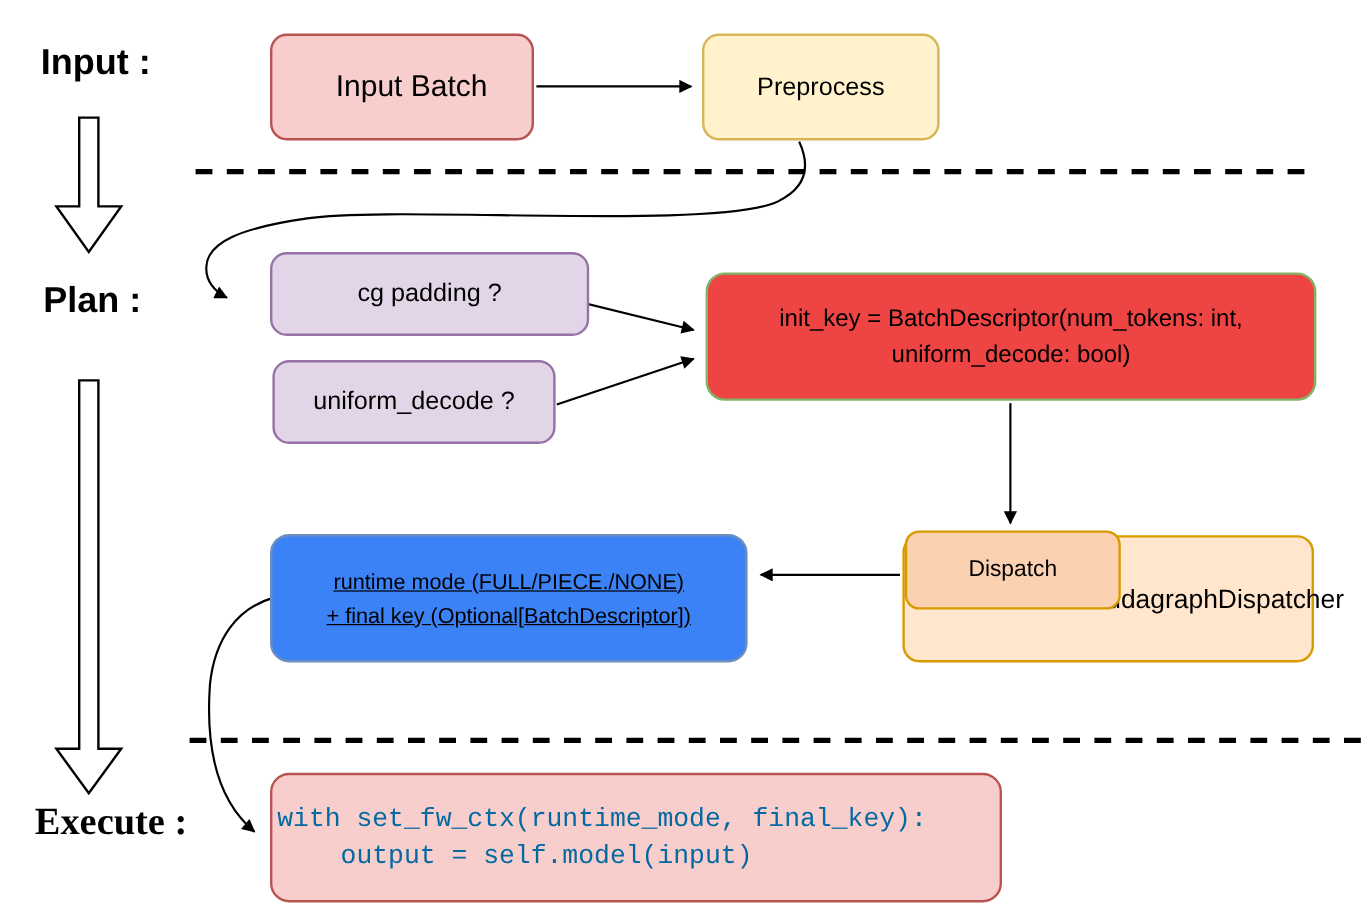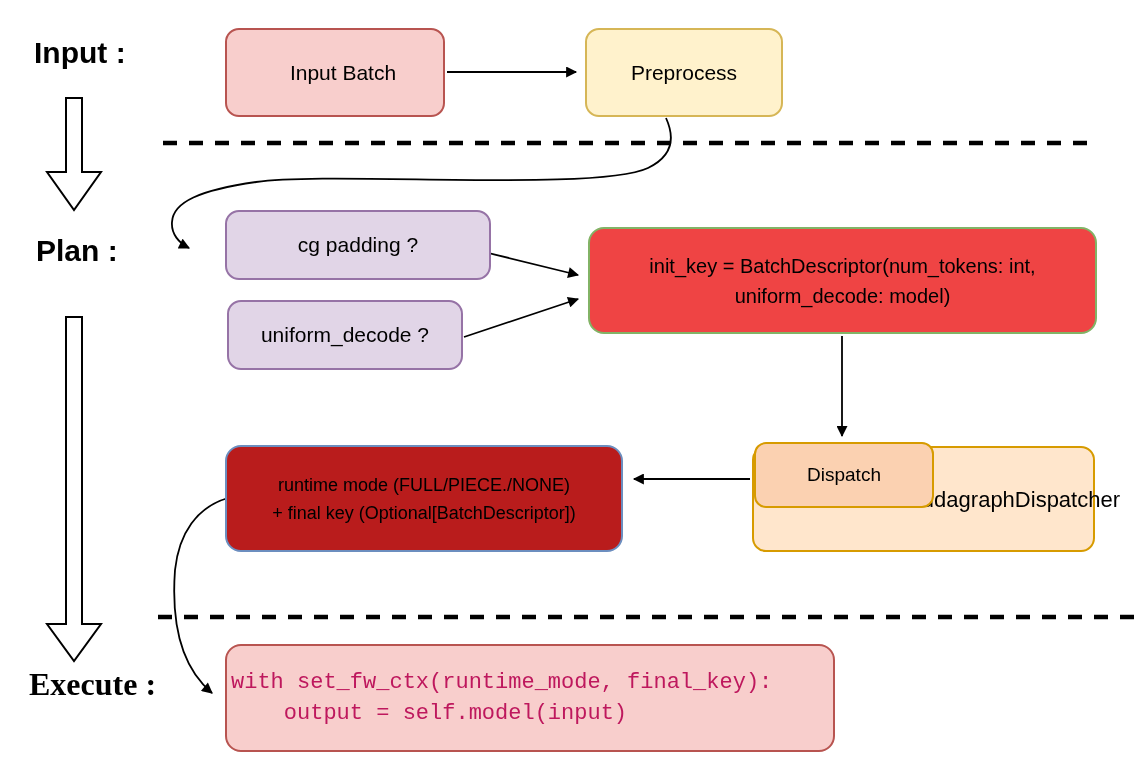--- a/index.html
+++ b/index.html
@@ -23,21 +23,21 @@
     position:absolute;
     box-sizing:border-box;
     display:flex;flex-direction:column;
     align-items:center;justify-content:center;
     text-align:center;color:#000;
   }
   .node span{display:block;}
   .n-input-batch{
     left:225px;top:28px;width:220px;height:89px;
     background:#f8cecc;border:2px solid #b85450;border-radius:14px;
-    font-size:21px;
+    font-size:25px;
     padding-left:16px;
   }
   .n-preprocess{
     left:585px;top:28px;width:198px;height:89px;
     background:#fff2cc;border:2px solid #d6b656;border-radius:14px;
     font-size:21px;
     text-align:center;
   }
   .n-cg-padding{
     left:225px;top:210px;width:266px;height:70px;
@@ -49,22 +49,22 @@
     background:#e1d5e7;border:2px solid #9673a6;border-radius:14px;
     font-size:21px;
   }
   .n-init-key{
     left:588px;top:227px;width:509px;height:107px;
     background:#ef4444;border:2px solid #82b366;border-radius:16px;
     font-size:20px;line-height:30px;
   }
   .n-runtime{
     left:225px;top:445px;width:398px;height:107px;
-    background:#b91c1c;border:2px solid #6c8ebf;border-radius:16px;
-    font-size:18px;line-height:28px;
+    background:#3b82f6;border:2px solid #6c8ebf;border-radius:16px;
+    font-size:18px;line-height:28px;text-decoration:underline;
   }
   .n-cudagraph{
     left:752px;top:446px;width:343px;height:106px;
     background:#ffe6cc;border:2px solid #d79b00;border-radius:14px;
   }
   .cudagraph-text{
     position:absolute;left:185px;top:0;right:6px;bottom:0;
     display:flex;flex-direction:row;align-items:center;justify-content:center;
     font-size:22px;line-height:31px;
   }
@@ -72,21 +72,21 @@
     left:754px;top:442px;width:180px;height:66px;
     background:#fbd1b1;border:2px solid #d79b00;border-radius:12px;
     font-size:19px;
   }
   .n-code{
     left:225px;top:644px;width:610px;height:108px;
     background:#f8cecc;border:2px solid #b85450;border-radius:16px;
     align-items:flex-start;justify-content:center;
     font-family:"Liberation Mono", monospace;
     font-size:22px;line-height:31px;
-    color:#be185d;
+    color:#0369a1;
     padding-left:4px;
     white-space:pre;
     text-align:left;
   }
 </style>
 </head>
 <body>
 
 <div class="canvas">
 
@@ -132,21 +132,21 @@
   <div class="node n-cg-padding">
     <span>cg padding ?</span>
   </div>
 
   <div class="node n-uniform-decode">
     <span>uniform_decode ?</span>
   </div>
 
   <div class="node n-init-key">
     <span>init_key = BatchDescriptor(num_tokens: int,</span>
-    <span>uniform_decode: model)</span>
+    <span>uniform_decode: bool)</span>
   </div>
 
   <div class="node n-runtime">
     <span>runtime mode (FULL/PIECE./NONE)</span>
     <span>+ final key (Optional[BatchDescriptor])</span>
   </div>
 
   <div class="node n-cudagraph">
     <div class="cudagraph-text">
       <span>Cudagraph</span>

